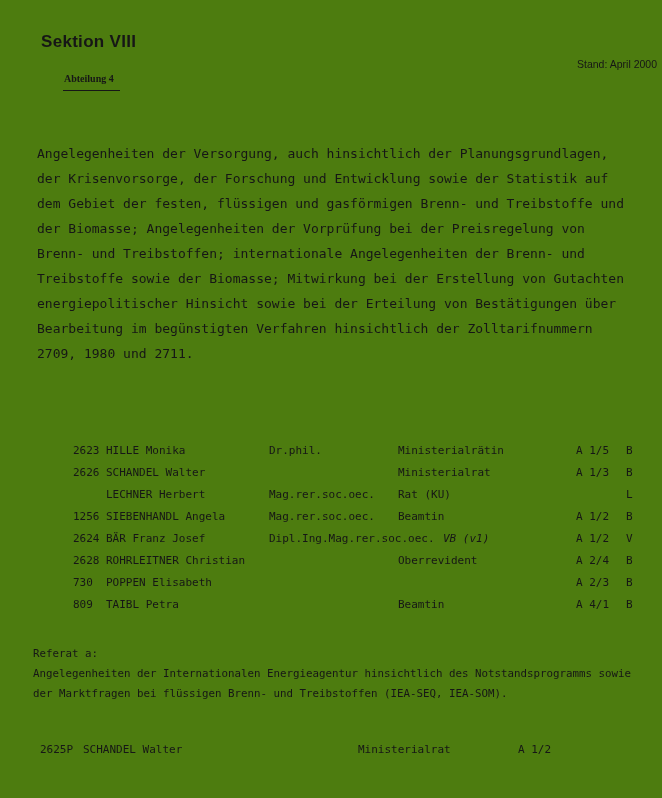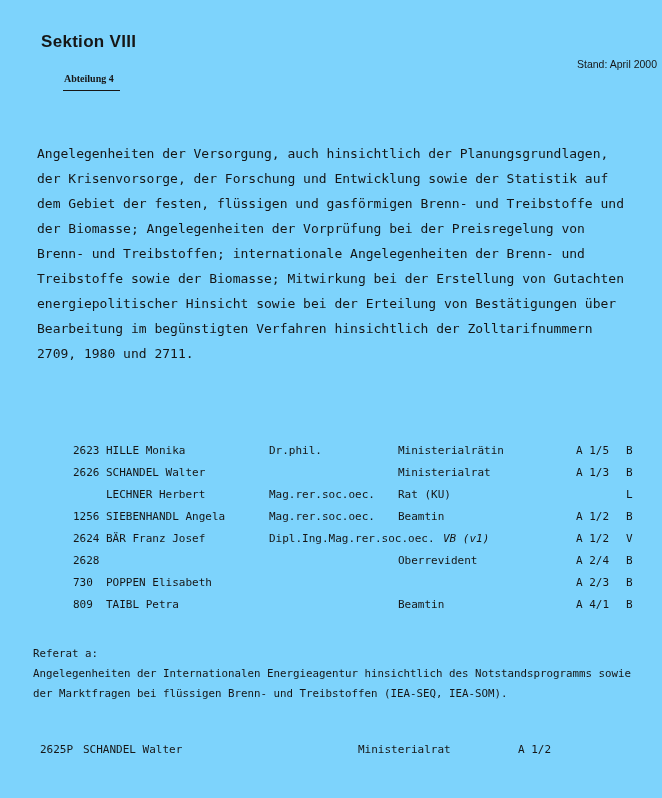--- a/index.html
+++ b/index.html
@@ -2,21 +2,21 @@
 <html lang="de"><head>
 <meta charset="utf-8">
 <title>Sektion VIII — Abteilung 4</title>
 <style>
   html,body{margin:0;padding:0;}
   body{background:#ffffff;}
   .page{
     position:relative;
     width:662px;
     height:798px;
-    background:#7dd3fc;
+    background:#4d7c0f;
     color:#161616;
     font-family:"DejaVu Sans Mono", monospace;
     overflow:hidden;
   }
   
   .section-title{
     position:absolute; left:41px; top:32px;
     font-family:"Liberation Sans", sans-serif;
     font-weight:700; font-size:17px; line-height:20px;
     letter-spacing:.3px;
@@ -135,20 +135,21 @@
     <div class="trow">
       <span class="c c-id">2624</span>
       <span class="c c-name">BÄR Franz Josef</span>
       <span class="c c-title">Dipl.Ing.Mag.rer.soc.oec.</span>
       <span class="c c-pos shift">VB (v1)</span>
       <span class="c c-grade">A 1/2</span>
       <span class="c c-status">V</span>
     </div>
     <div class="trow">
       <span class="c c-id">2628</span>
+      <span class="c c-name">ROHRLEITNER Christian</span>
       <span class="c c-title"></span>
       <span class="c c-pos">Oberrevident</span>
       <span class="c c-grade">A 2/4</span>
       <span class="c c-status">B</span>
     </div>
     <div class="trow">
       <span class="c c-id">730</span>
       <span class="c c-name">POPPEN Elisabeth</span>
       <span class="c c-title"></span>
       <span class="c c-grade">A 2/3</span>

